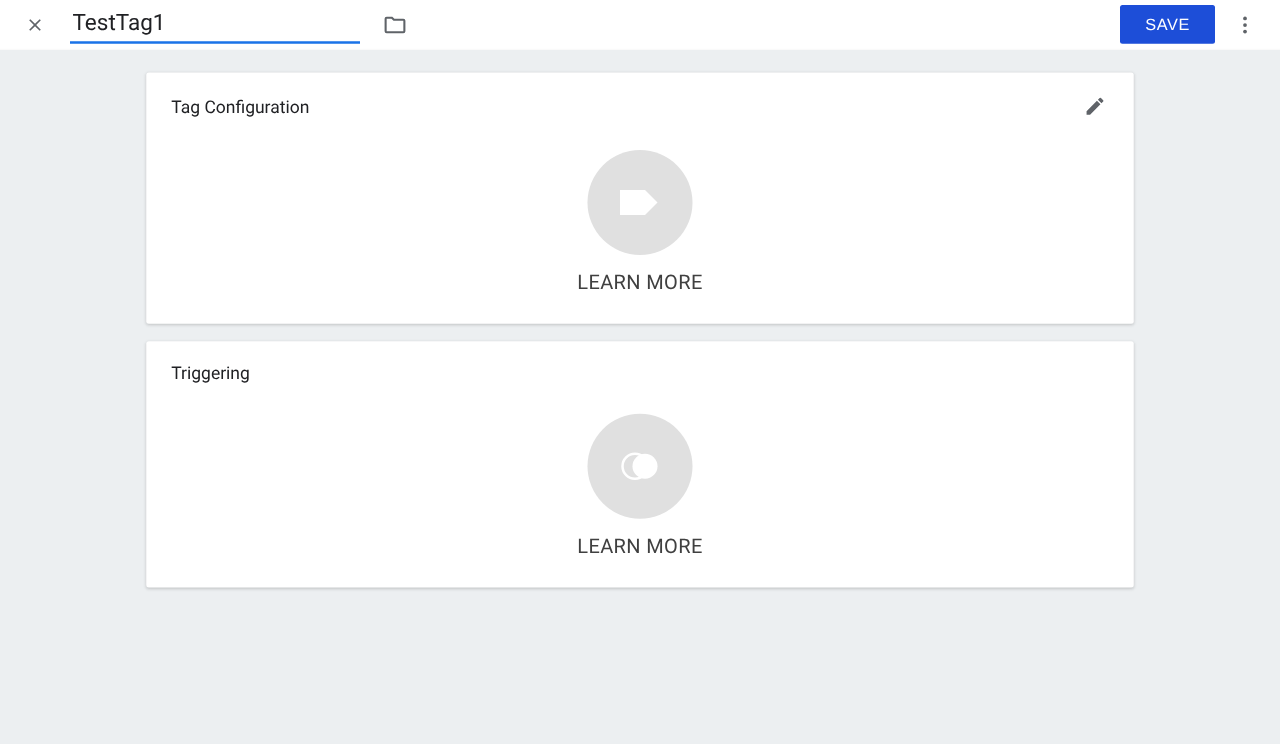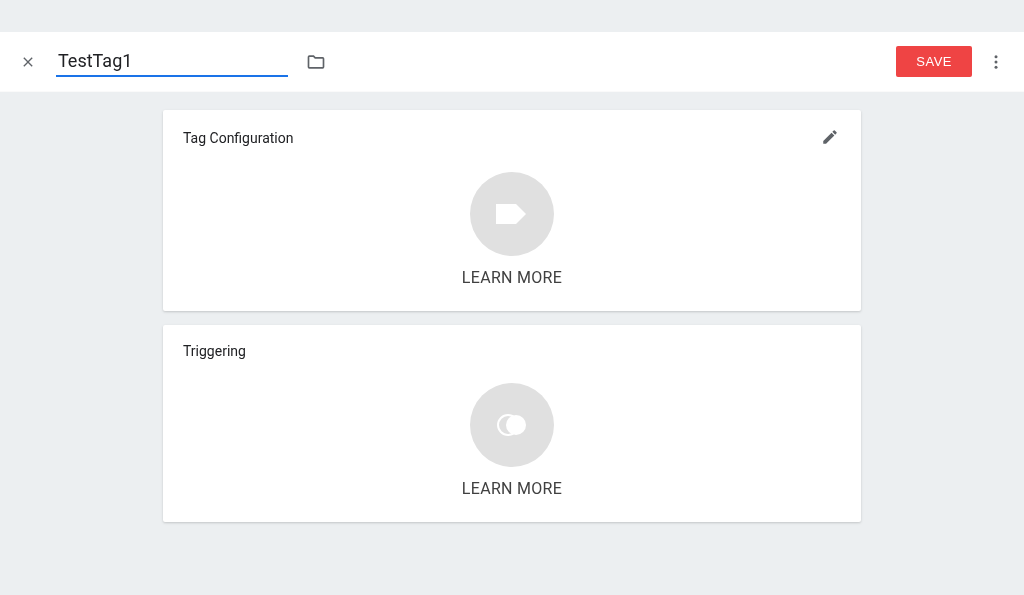--- a/index.html
+++ b/index.html
@@ -5,26 +5,25 @@
     * { box-sizing: border-box; margin: 0; padding: 0; }
     body {
       font-family: Roboto, Arial, sans-serif;
       background: #eceff1;
       width: 1024px;
       height: 595px;
       overflow: hidden;
     }
     .topbar {
       background: #fff;
-      height: 60px;
+      height: 40px;
       display: flex;
       align-items: center;
       padding: 0 16px;
       border-bottom: 1px solid rgba(0,0,0,0.02);
-      margin-top: 32px;
     }
     .close-btn {
       width: 24px;
       height: 24px;
       display: flex;
       align-items: center;
       justify-content: center;
       cursor: pointer;
       color: #5f6368;
       margin-right: 16px;
@@ -48,21 +47,21 @@
       width: 24px;
       height: 24px;
       margin-left: 16px;
       color: #5f6368;
       cursor: pointer;
       display: flex;
       align-items: center;
       justify-content: center;
     }
     .save-btn {
-      background: #ef4444;
+      background: #1d4ed8;
       color: #fff;
       border: none;
       padding: 8px 20px;
       font-size: 13px;
       font-weight: 500;
       letter-spacing: 0.5px;
       border-radius: 2px;
       cursor: pointer;
       margin-right: 12px;
     }
@@ -77,21 +76,21 @@
     }
     .content {
       padding: 18px 0;
       display: flex;
       flex-direction: column;
       align-items: center;
       gap: 14px;
     }
     .card {
       background: #fff;
-      width: 698px;
+      width: 790px;
       border-radius: 2px;
       box-shadow: 0 1px 3px rgba(0,0,0,0.12), 0 1px 2px rgba(0,0,0,0.06);
       padding: 18px 20px 24px 20px;
       position: relative;
     }
     .card-header {
       display: flex;
       justify-content: space-between;
       align-items: center;
       margin-bottom: 24px;

